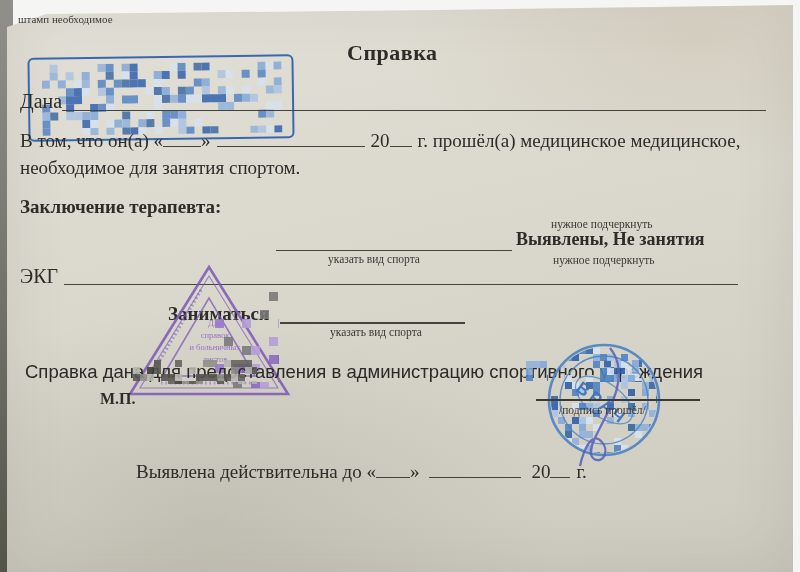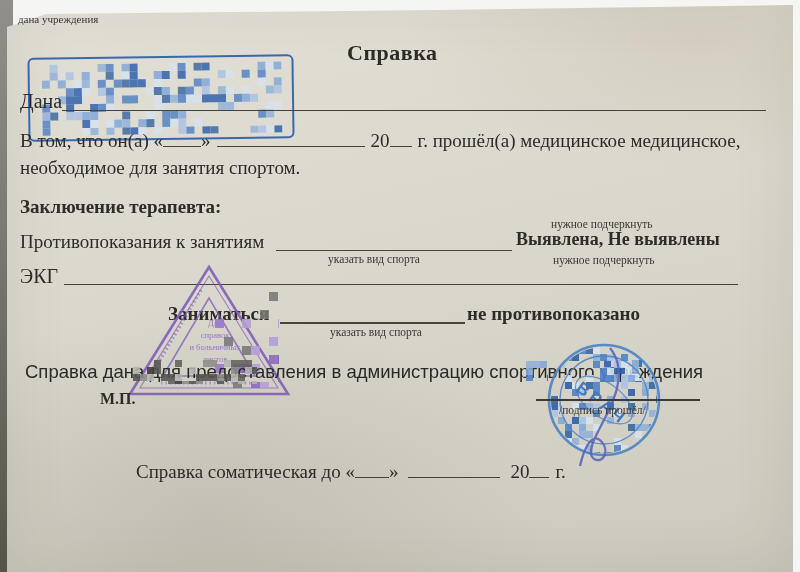--- a/index.html
+++ b/index.html
@@ -38,21 +38,21 @@
   }
   svg{position:absolute;overflow:visible;}
 </style>
 </head>
 <body>
 
 <div id="stage">
   <div id="left-edge"></div>
   <div id="paper"></div>
 
-  <div class="t small" style="left:18px;top:13px;font-size:11px;">дана учреждения</div>
+  <div class="t small" style="left:18px;top:13px;font-size:11px;">штамп необходимое</div>
 
   <div class="t b" style="left:347px;top:40px;font-size:22px;letter-spacing:.5px;">Справка</div>
 
   <div id="blue-stamp-box">
     <div class="pixelated" style="left:12px;top:5px;right:10px;bottom:4px;">
         <i style="left:8px;top:0px;width:8px;height:8px;background:#a8c2e2"></i>
         <i style="left:56px;top:0px;width:8px;height:8px;background:#8fb0da"></i>
         <i style="left:64px;top:0px;width:8px;height:8px;background:#4d7fc4"></i>
         <i style="left:80px;top:0px;width:8px;height:8px;background:#7fa6d8"></i>
         <i style="left:88px;top:0px;width:8px;height:8px;background:#2a5cab"></i>
@@ -182,32 +182,30 @@
   <div class="rule" style="left:62px;top:110px;width:704px;"></div>
 
   <div class="row" style="left:20px;top:127px;font-size:19px;">
     <span>В том, что он(а) «</span><span class="blank" style="width:38px;"></span><span>»</span><span class="blank" style="width:148px;margin:0 6px;"></span><span>20</span><span class="blank" style="width:22px;margin-right:6px;"></span><span>г. прошёл(а) медицинское медицинское,</span>
   </div>
   <div class="t b" style="left:20px;top:196px;font-size:19px;">Заключение терапевта:</div>
 
   <div class="t" style="left:20px;top:157px;font-size:19px;">необходимое для занятия спортом.</div>
   <div class="t small" style="left:551px;top:218px;">нужное подчеркнуть</div>
 
-  <div class="t" style="left:20px;top:231px;font-size:19px;">Противопоказания к занятиям</div>
   <div class="rule" style="left:276px;top:250px;width:236px;"></div>
-  <div class="t b" style="left:516px;top:229px;font-size:18px;">Выявлена, Не выявлены</div>
+  <div class="t b" style="left:516px;top:229px;font-size:18px;">Выявлены, Не занятия</div>
   <div class="t small" style="left:328px;top:253px;">указать вид спорта</div>
   <div class="t small" style="left:553px;top:254px;">нужное подчеркнуть</div>
 
   <div class="t" style="left:20px;top:265px;font-size:20px;">ЭКГ</div>
   <div class="rule" style="left:64px;top:284px;width:674px;"></div>
 
   <div class="t b" style="left:168px;top:303px;font-size:19px;">Заниматься</div>
   <div class="rule" style="left:280px;top:322px;width:185px;border-bottom-width:2px;"></div>
-  <div class="t b" style="left:467px;top:303px;font-size:19px;">не противопоказано</div>
   <div class="t small" style="left:330px;top:326px;">указать вид спорта</div>
 
   <svg style="left:127px;top:264px;opacity:.85;" width="164" height="134" viewBox="0 0 164 134">
     <polygon points="82,3 3,130 161,130" fill="none" stroke="#7d57b8" stroke-width="2.6"></polygon>
     <polygon points="82,12 13,124 151,124" fill="none" stroke="#7d57b8" stroke-width="1.1" opacity=".8"></polygon>
     <polygon points="82,34 36,112 128,112" fill="none" stroke="#7d57b8" stroke-width="1.6" opacity=".85"></polygon>
     <line x1="74" y1="26" x2="26" y2="108" stroke="#7d57b8" stroke-width="3.4" stroke-dasharray="1.6,2.6" opacity=".65"></line>
     <line x1="34" y1="119" x2="130" y2="119" stroke="#7d57b8" stroke-width="3.2" stroke-dasharray="1.6,2.8" opacity=".55"></line>
     <g font-family="Liberation Serif, serif" font-size="8.5" fill="#8a63c4" text-anchor="middle">
       <text x="88" y="62">Для</text>
@@ -410,15 +408,15 @@
     <circle cx="60" cy="60" r="44" fill="none" stroke="#4a82c4" stroke-width="1.3" opacity=".85"></circle>
     <ellipse cx="60" cy="60" rx="33" ry="17" transform="rotate(36 60 60)" fill="none" stroke="#4a82c4" stroke-width="1.2" opacity=".8"></ellipse>
     <text transform="translate(31,50) rotate(37)" font-family="Liberation Sans, sans-serif" font-weight="bold" font-size="17" letter-spacing="3.5" fill="#3f74bb" opacity=".95">ВРАЧ</text>
     <path d="M 66,8 C 82,28 74,54 60,80 C 50,99 42,114 50,119 C 60,124 66,110 57,101 C 48,92 40,108 36,126" fill="none" stroke="#5560b8" stroke-width="2.3" opacity=".85"></path>
   </svg>
 
   <div class="rule" style="left:536px;top:399px;width:164px;border-bottom:2px solid #3c3a36;"></div>
   <div class="t small" style="left:559px;top:404px;">/подпись прошёл/</div>
 
   <div class="row" style="left:136px;top:458px;font-size:19px;">
-    <span>Справка соматическая до «</span><span class="blank" style="width:34px;"></span><span>»</span><span class="blank" style="width:92px;margin:0 10px;"></span><span>20</span><span class="blank" style="width:20px;margin-right:6px;"></span><span>г.</span>
+    <span>Выявлена действительна до «</span><span class="blank" style="width:34px;"></span><span>»</span><span class="blank" style="width:92px;margin:0 10px;"></span><span>20</span><span class="blank" style="width:20px;margin-right:6px;"></span><span>г.</span>
   </div>
 </div>
 
 </body></html>

